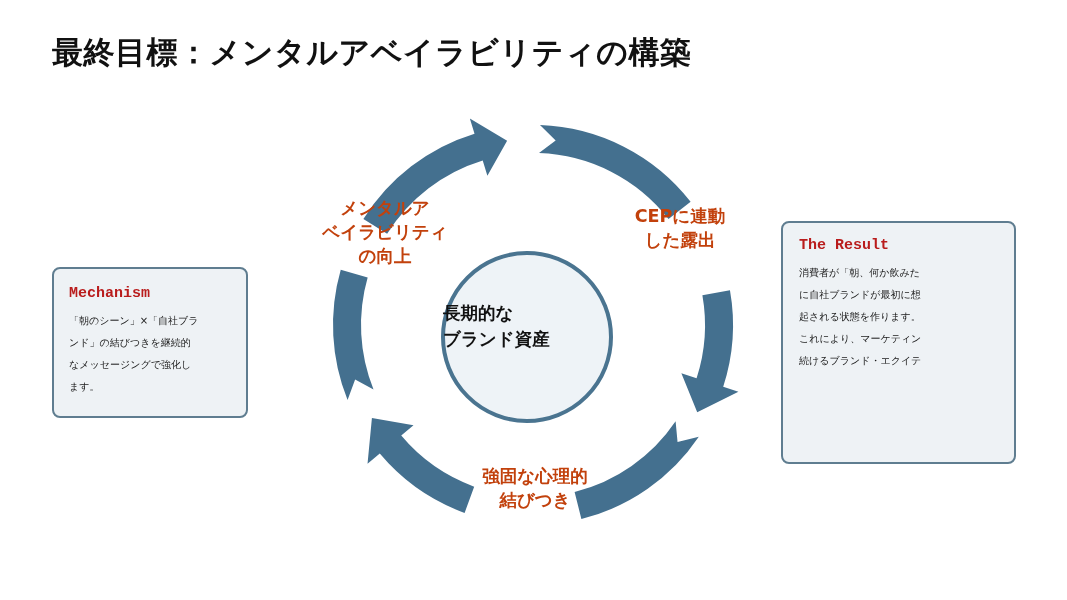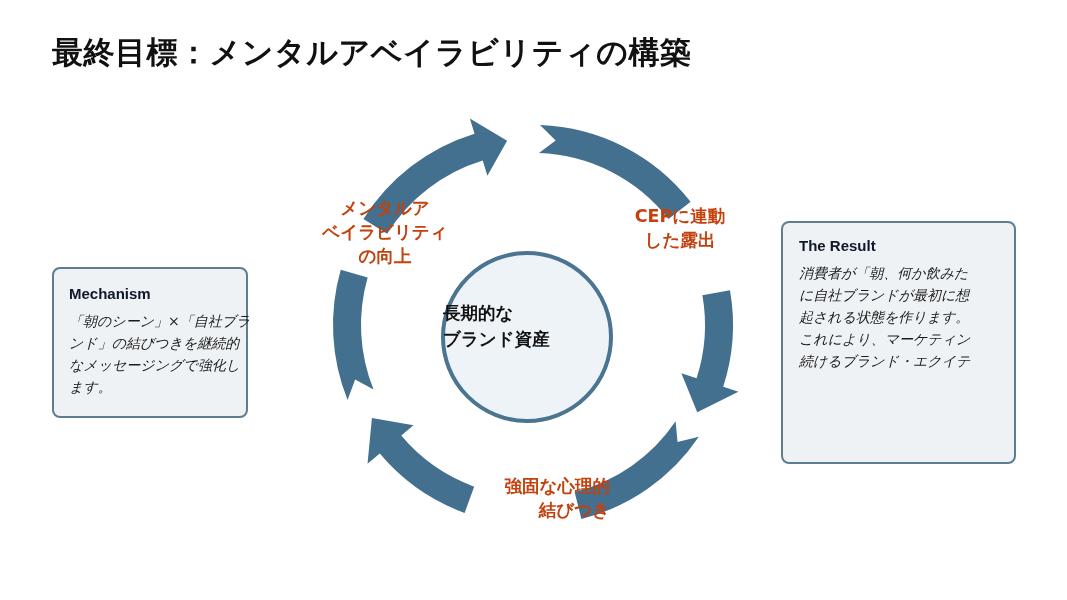--- a/index.html
+++ b/index.html
@@ -2,32 +2,32 @@
 <html><head>
   <meta charset="utf-8">
   <style>
     html, body { margin: 0; padding: 0; background: #ffffff; }
     body { width: 1067px; height: 600px; position: relative; overflow: hidden;
            font-family: "DejaVu Sans", "Liberation Sans", sans-serif; color: #111; }
     .title { position: absolute; left: 52px; top: 32px; font-size: 31px; font-weight: bold;
              letter-spacing: 0.5px; color: #111; white-space: nowrap; }
     .box { position: absolute; background: #eef2f5; border: 2px solid #5f7d90; border-radius: 8px;
            box-sizing: border-box; }
-    .box .box-head { font-family: Liberation Sans, sans-serif; font-weight: bold; font-size: 15px;
-                     color: #0f172a; margin-bottom: 8px; }
-    .box .box-body { font-size: 14px; line-height: 22px; color: #1a1a1a; font-style: italic; }
+    .box .box-head { font-family: Liberation Mono, monospace; font-weight: bold; font-size: 15px;
+                     color: #b91c1c; margin-bottom: 8px; }
+    .box .box-body { font-size: 10px; line-height: 22px; color: #1a1a1a; }
     .box .box-body span { display: block; white-space: nowrap; }
     #mech { left: 52px; top: 267px; width: 196px; height: 151px; padding: 16px 14px 0 15px; }
     #result { left: 781px; top: 221px; width: 235px; height: 243px; padding: 14px 14px 0 16px; }
     .node-label { position: absolute; font-weight: bold; font-size: 17.5px; line-height: 24px;
                   text-align: center; color: #c2410c; white-space: nowrap; }
     .node-label span { display: block; }
     #lbl-cep { left: 625px; top: 204px; width: 110px; text-align: center; }
     #lbl-ma { left: 310px; top: 196px; width: 150px; }
-    #lbl-bond { left: 460px; top: 474px; width: 150px; text-align: right; }
+    #lbl-bond { left: 460px; top: 464px; width: 150px; }
     #center-label { position: absolute; left: 443px; top: 300px; width: 170px; text-align: left;
                     font-weight: bold; font-size: 17.5px; line-height: 26px; color: #111; }
     #center-label span { display: block; }
     svg#cycle { position: absolute; left: 0; top: 0; }
   </style>
 </head>
 <body>
 
 <div class="title">最終目標：メンタルアベイラビリティの構築</div>
 

